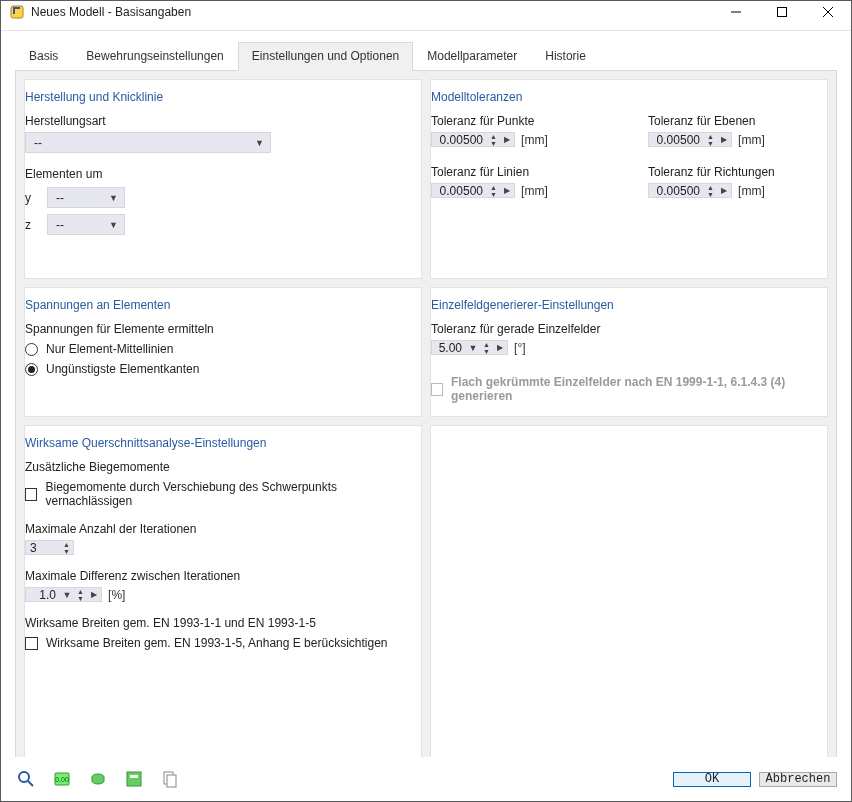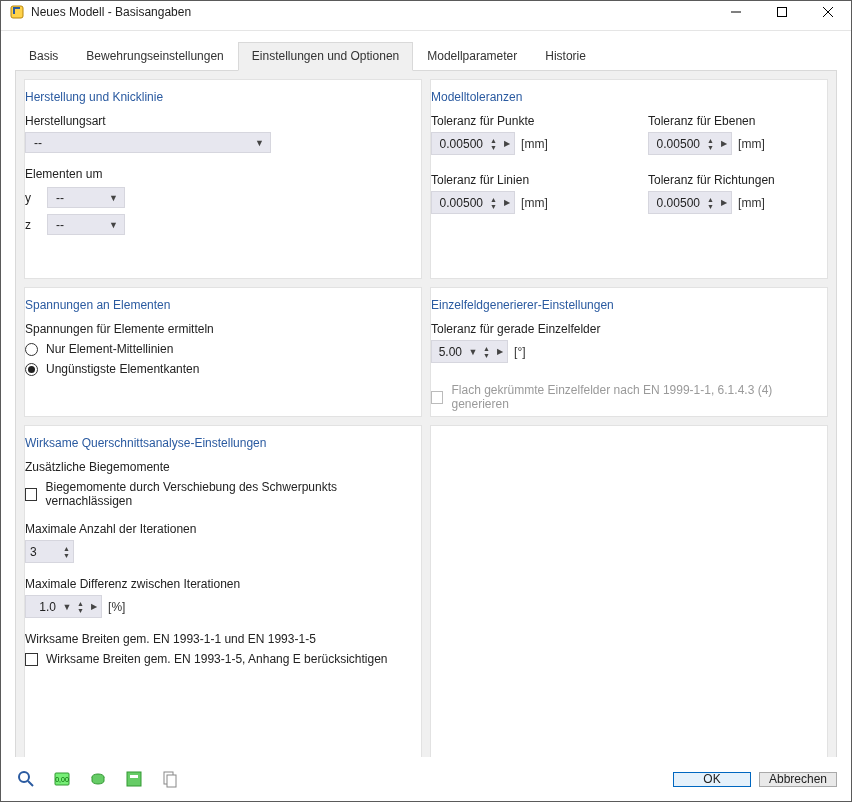--- a/index.html
+++ b/index.html
@@ -122,39 +122,39 @@
     display: inline-block; cursor: pointer; background: #fff;
   }
   .chk.disabled { border-color: #bbb; cursor: default; }
 
   
   .spinwrap { display: inline-flex; align-items: center; gap: 6px; }
   .spin {
     display: inline-flex; align-items: center;
     background: #e7e7ef;
     border: 1px solid #d6d6de;
-    height: 23px;
+    height: 15px;
   }
   .spin .val { width: 55px; text-align: right; padding: 0 4px; }
   .spin .val.narrow { width: 34px; }
   .spin .caret { width: 14px; text-align: center; font-size: 9px; color: #444; cursor: pointer; }
   .spin .arrows { display: flex; flex-direction: column; line-height: 7px; font-size: 7px; color: #444; padding: 0 3px; cursor: pointer; }
   .spin .play { font-size: 8px; padding: 0 4px; color: #444; cursor: pointer; }
   .unit { color: #333; }
 
   
   .tol-grid {
     display: grid;
     grid-template-columns: 1fr 1fr;
     column-gap: 50px;
     row-gap: 18px;
   }
   .tol-item .field-label { margin-top: 0; }
 
-  .disabled-text { color: #9a9a9a; }
+  .disabled-text { color: #9a9a9a; font-weight: bold; }
 
   
   .footer {
     position: absolute;
     left: 0; right: 0; bottom: 0;
     height: 44px;
     display: flex;
     align-items: center;
     padding: 0 14px;
     background: #fff;
@@ -167,20 +167,21 @@
   }
   .footer .spacer { flex: 1; }
   .footer .btn {
     min-width: 78px;
     height: 15px;
     border: 1px solid #a9a9a9;
     background: #e9e9e9;
     display: inline-flex; align-items: center; justify-content: center;
     cursor: pointer;
     margin-left: 8px;
+    font-family: Liberation Mono, monospace;
   }
   .footer .btn.primary { border: 1px solid #0067c0; background: #e5f1fb; }
 
   .panel.blank { background: #fff; }
 </style>
 </head>
 <body>
 
 <div class="titlebar">
   <span class="app-icon">

